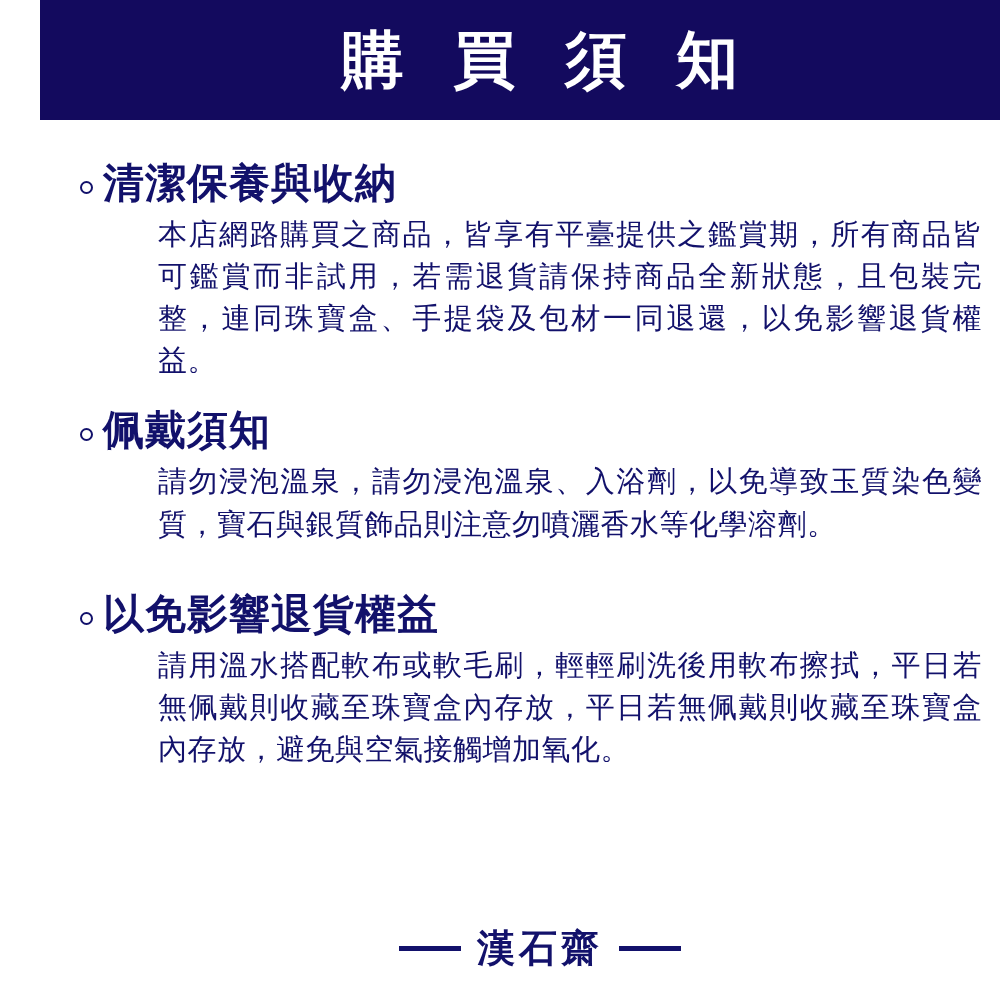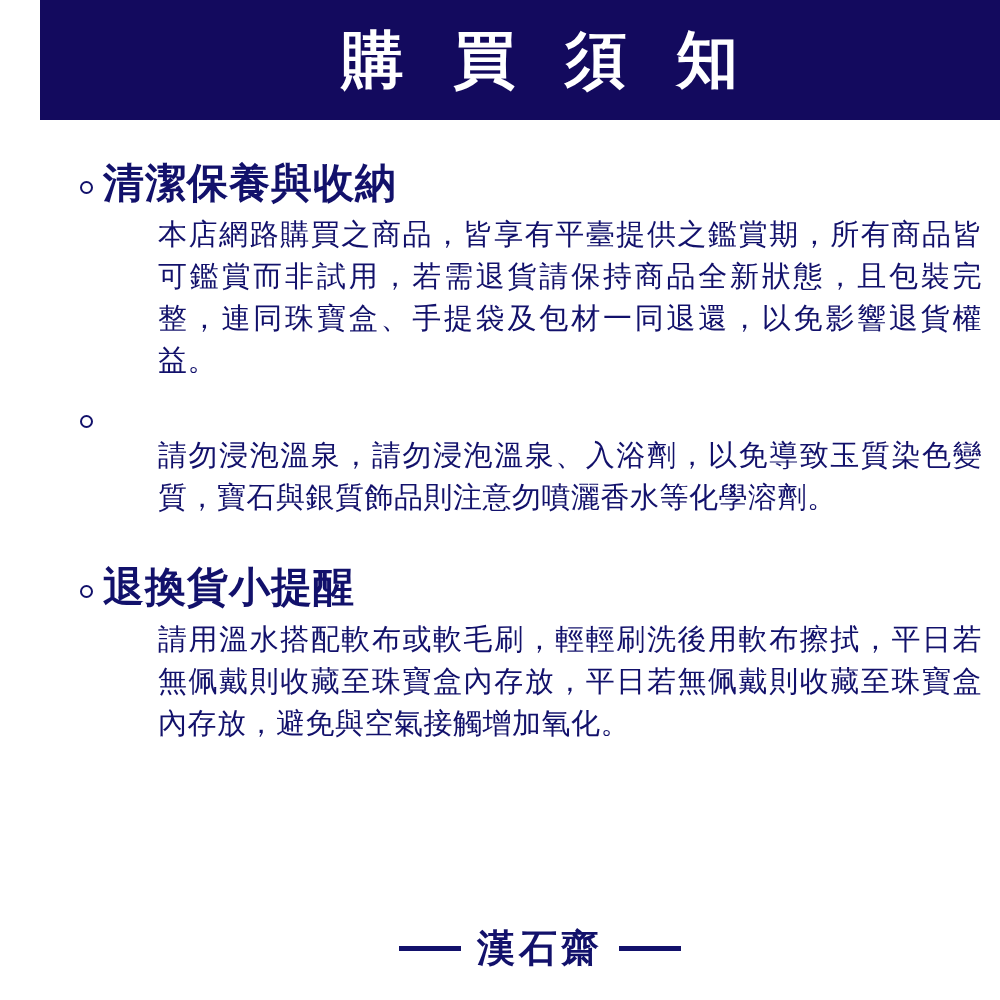--- a/index.html
+++ b/index.html
@@ -120,30 +120,31 @@
       <div class="sec-head">
         <span class="bullet"></span>
         <span class="sec-title">清潔保養與收納</span>
       </div>
       <div class="sec-body">本店網路購買之商品，皆享有平臺提供之鑑賞期，所有商品皆可鑑賞而非試用，若需退貨請保持商品全新狀態，且包裝完整，連同珠寶盒、手提袋及包材一同退還，以免影響退貨權益。</div>
     </div>
 
     <div class="section">
       <div class="sec-head">
         <span class="bullet"></span>
+        <span class="sec-title">佩戴須知</span>
       </div>
       <div class="sec-body">請勿浸泡溫泉，請勿浸泡溫泉、入浴劑，以免導致玉質染色變質，寶石與銀質飾品則注意勿噴灑香水等化學溶劑。</div>
     </div>
 
     <div class="gap-lg"></div>
 
     <div class="section">
       <div class="sec-head">
         <span class="bullet"></span>
-        <span class="sec-title">退換貨小提醒</span>
+        <span class="sec-title">以免影響退貨權益</span>
       </div>
       <div class="sec-body">請用溫水搭配軟布或軟毛刷，輕輕刷洗後用軟布擦拭，平日若無佩戴則收藏至珠寶盒內存放，平日若無佩戴則收藏至珠寶盒內存放，避免與空氣接觸增加氧化。</div>
     </div>
 
   </div>
 
   <div class="footer">
     <span class="rule"></span>
     <span class="brand">漢石齋</span>
     <span class="rule"></span>

